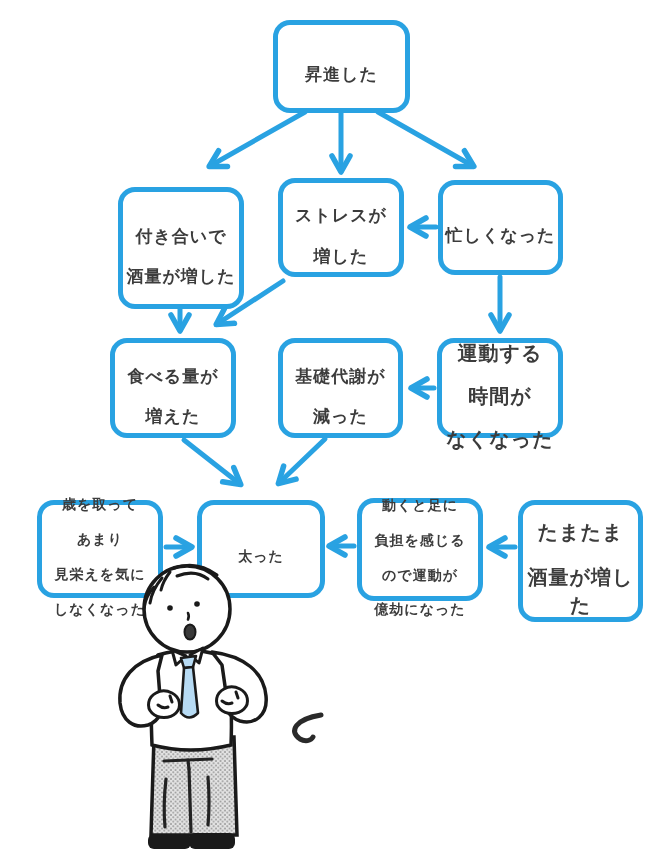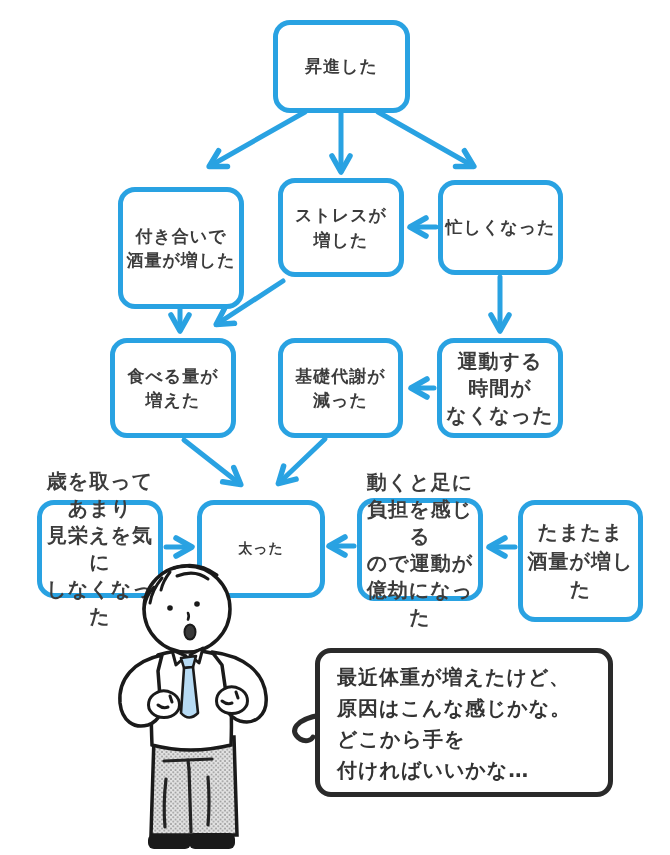--- a/index.html
+++ b/index.html
@@ -6,23 +6,23 @@
   .stage{
     position:relative;width:670px;height:855px;background:#ffffff;
     font-family:"DejaVu Sans",sans-serif;overflow:hidden;
   }
   .node{
     position:absolute;background:#ffffff;border:5px solid #29a2e2;border-radius:17px;
     display:flex;flex-direction:column;align-items:center;justify-content:center;
     text-align:center;color:#3c3c3c;font-weight:bold;letter-spacing:1px;
     z-index:2;box-sizing:border-box;
   }
-  .node span{display:block;line-height:1.42;}
+  .node span{display:block;line-height:1.42;margin-top:16px;}
   .fs18{font-size:14px}.fs17{font-size:17px}.fs16{font-size:20px}
-  .fs15{font-size:20px}
+  .fs15{font-size:14px}
   .tight span{line-height:1.35;}
   .arrows{position:absolute;left:0;top:0;z-index:1;}
   .character{position:absolute;left:100px;top:555px;z-index:3;}
   .bubble{
     position:absolute;left:315px;top:648px;width:298px;height:149px;
     background:#ffffff;border:5px solid #2a2a2a;border-radius:16px;
     z-index:4;box-sizing:border-box;padding:9px 10px 0 17px;
     color:#333333;font-weight:bold;font-size:20px;line-height:31px;letter-spacing:1px;
   }
   .bubble span{display:block;}
@@ -171,20 +171,14 @@
       <path d="M103,93 L90,100 L99,108 Z"></path>
     </g>
     <g fill="#b7dbf4" stroke="#1a1a1a" stroke-width="2.6" stroke-linejoin="round">
       <path d="M81,103 L96,101 L93,112 L84,113 Z"></path>
       <path d="M84,113 L93,112 L98,158 Q89,167 81,158 Z"></path>
     </g>
 
     <path d="M221,160 C196,164 188,176 200,184 C205,187 211,186 213,182" fill="none" stroke="#2a2a2a" stroke-width="5" stroke-linecap="round"></path>
   </svg>
 
-  <div class="bubble">
-    <span>最近体重が増えたけど、</span>
-    <span>原因はこんな感じかな。</span>
-    <span>どこから手を</span>
-    <span>付ければいいかな…</span>
-  </div>
 
 </div>
 
 </body></html>

